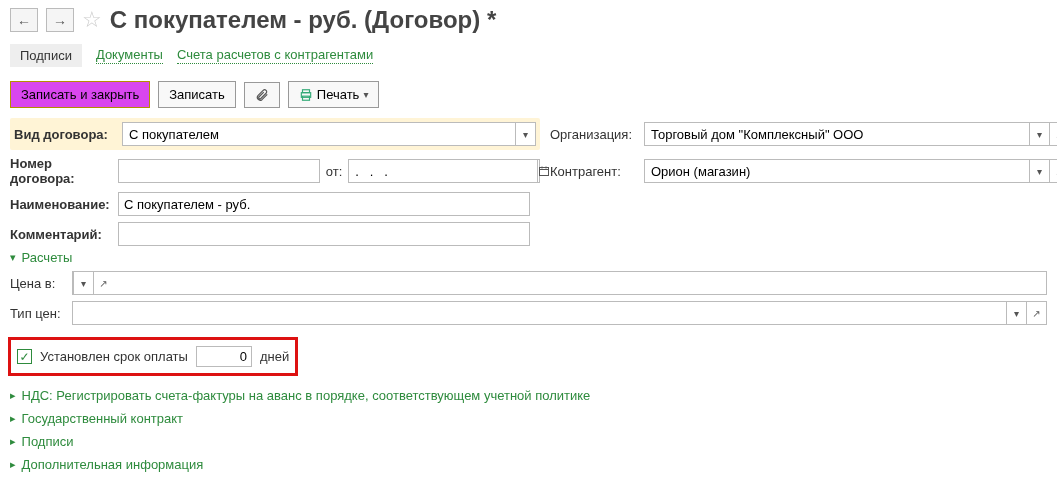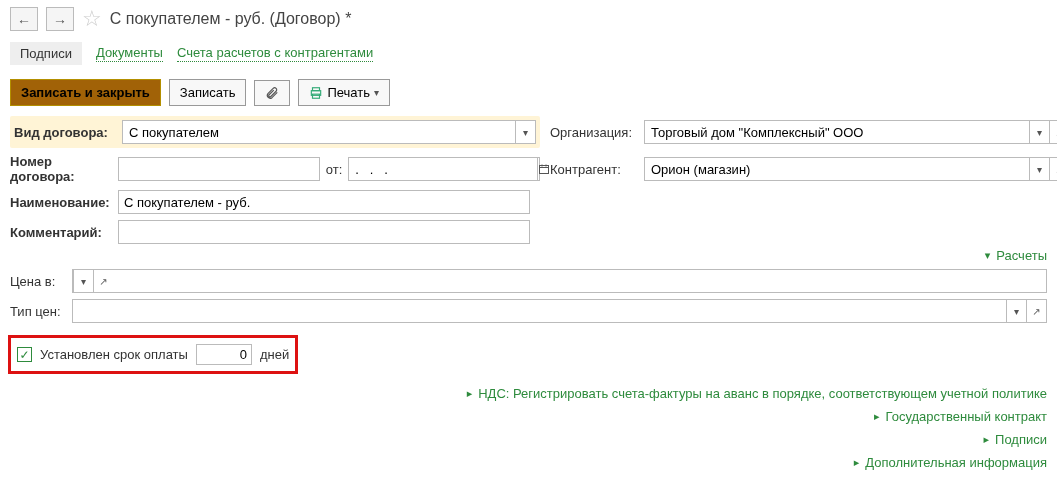--- a/index.html
+++ b/index.html
@@ -28,23 +28,23 @@
     cursor: pointer;
     font-size: 14px;
     color: #555;
   }
   .star {
     color: #ccc;
     font-size: 22px;
     cursor: pointer;
   }
   .title {
-    font-size: 16px;
+    font-size: 24px;
     color: #444;
-    font-weight: normal;
+    font-weight: bold;
   }
   .tabs {
     display: flex;
     gap: 14px;
     padding: 4px 10px 8px;
     align-items: center;
   }
   .tab {
     cursor: pointer;
     color: #2e8b3d;
@@ -67,23 +67,23 @@
     border: 1px solid #999;
     padding: 5px 10px;
     background: #f8f8f8;
     cursor: pointer;
     font-size: 13px;
     display: inline-flex;
     align-items: center;
     gap: 4px;
   }
   .btn.primary {
-    background: #a16207;
+    background: #d946ef;
     border-color: #b38f00;
-    font-weight: bold;
+    font-weight: normal;
   }
   .form {
     display: grid;
     grid-template-columns: 530px 520px;
     gap: 6px 10px;
     padding: 0 10px;
     align-items: center;
   }
   .row {
     display: flex;
@@ -127,21 +127,20 @@
     display: flex;
     align-items: center;
     gap: 6px;
   }
   .expand-line {
     display: flex;
     align-items: center;
     gap: 6px;
     padding: 4px 10px;
     cursor: pointer;
-    justify-content: flex-end;
   }
   .chev { color: #2e8b3d; font-size: 11px; }
   .chev.down::before { content: "▾"; }
   .chev.right::before { content: "▸"; }
   .exp-label { color: #2e8b3d; }
   .redbox {
     border: 3px solid #d11;
     margin: 8px;
     padding: 6px;
     display: inline-flex;

